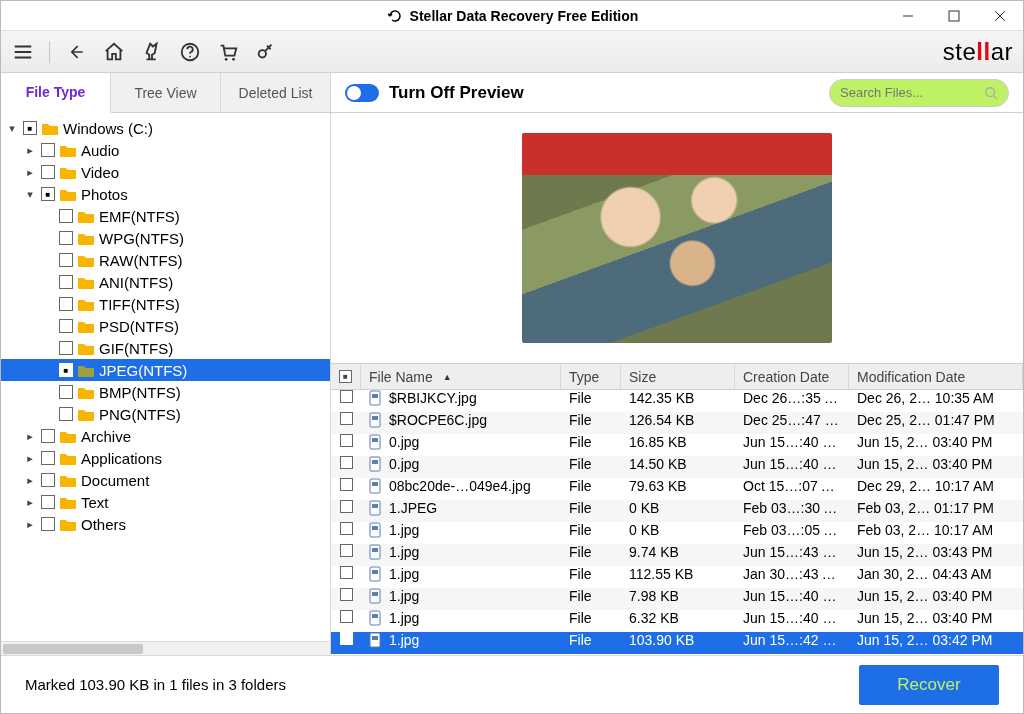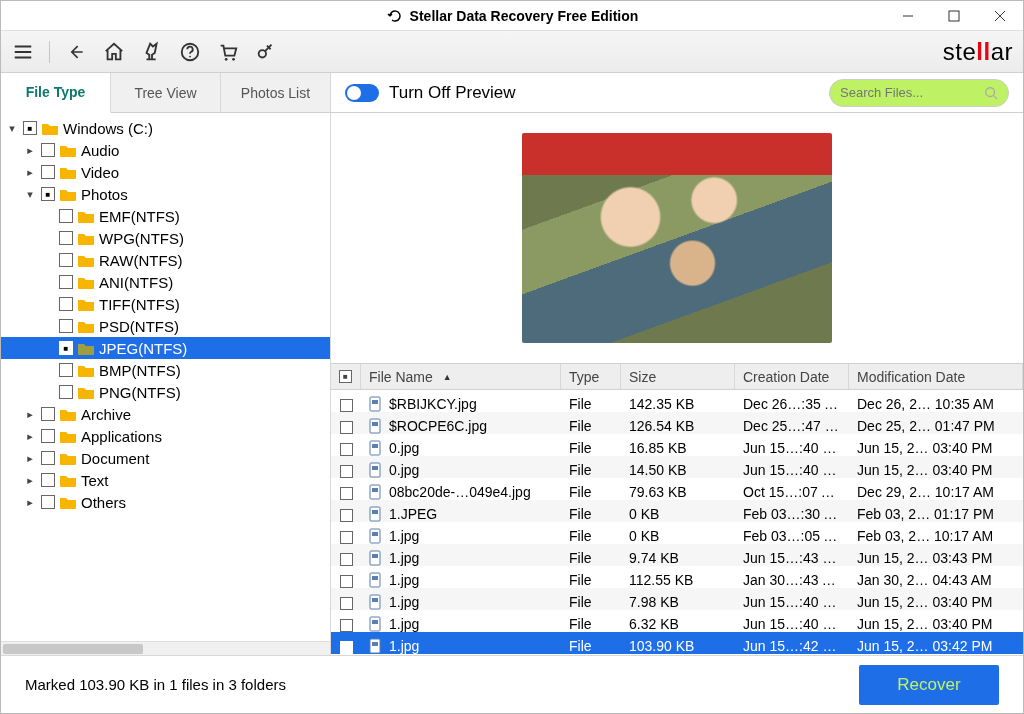--- a/index.html
+++ b/index.html
@@ -18,23 +18,23 @@
   .toolbar .left { display: flex; align-items: center; gap: 14px; }
   .toolbar .left .tb-icon { width: 24px; height: 24px; display: flex; align-items: center; justify-content: center; color: #444; cursor: pointer; }
   .toolbar .divider { width: 1px; height: 22px; background: #c5c5c5; }
   .brand { font-size: 24px; font-weight: 400; color: #000; letter-spacing: 0.5px; display:flex; align-items:center; }
   .brand .red { color: #e30613; font-weight: 600; }
 
   
   .tabs-row { height: 40px; display: flex; align-items: stretch; border-bottom: 1px solid #d0d0d0; }
   .tab-panel { display: flex; }
   .tab { width: 110px; display: flex; align-items: center; justify-content: center; font-size: 14px; color: #555; background: #f0f0f0; border-right: 1px solid #d8d8d8; cursor:pointer; }
-  .tab.active { background: #fff; font-weight: 600; color: #0f766e; border-bottom: 2px solid #fff; margin-bottom:-1px; }
+  .tab.active { background: #fff; font-weight: 600; color: #6d28d9; border-bottom: 2px solid #fff; margin-bottom:-1px; }
   .tabs-right { flex: 1; display: flex; align-items: center; padding: 0 14px; gap: 12px; }
-  .toggle { display: flex; align-items: center; gap: 10px; font-size: 17px; font-weight: 400; }
+  .toggle { display: flex; align-items: center; gap: 10px; font-size: 17px; font-weight: 700; }
   .toggle .switch { width: 34px; height: 18px; background: #1e6ee8; border-radius: 9px; position: relative; }
   .toggle .switch .knob { width: 14px; height: 14px; background: #fff; border-radius: 50%; position: absolute; top: 2px; left: 2px; }
   .search-box { margin-left: auto; width: 180px; height: 28px; border: 1px solid #ccc; border-radius: 14px; display: flex; align-items: center; padding: 0 10px; font-size: 13px; color: #888; justify-content: space-between; background:#bef264; }
   .search-box input { border:none; outline:none; font-size:13px; width: 130px; background:transparent; }
   .search-box svg { width:14px; height:14px; color:#aaa; }
 
   
   .main { flex: 1; display: flex; min-height:0; }
   .sidebar { width: 330px; border-right: 1px solid #d8d8d8; display:flex; flex-direction:column; }
   .tree { flex:1; overflow:auto; font-size: 15px; padding: 4px 0 0 0; }
@@ -58,21 +58,21 @@
     radial-gradient(circle at 55% 62%, #d9b48a 0 10%, transparent 11%),
     linear-gradient(#c9302c 0 20%, transparent 20%),
     linear-gradient(160deg, #6e7a4e 0 30%, #8a9a62 30% 50%, #4d6b7a 50% 75%, #6e7a4e 75% 100%);
     background-color:#6e7a4e;
   }
 
   .grid { flex:1; display:flex; flex-direction:column; border-top:1px solid #d0d0d0; overflow:hidden; font-size:14px; }
   .grid-head { height:26px; display:flex; align-items:center; background:#eee; border-bottom:1px solid #d0d0d0; }
   .grid-head .hcell { padding:0 8px; border-right:1px solid #d8d8d8; height:100%; display:flex; align-items:center; color:#444; }
   .grid-body { flex:1; overflow:auto; }
-  .grow { height:22px; display:flex; align-items:flex-end; }
+  .grow { height:22px; display:flex; align-items:flex-start; }
   .grow:nth-child(even){ background:#f6f6f6; }
   .grow.sel { background:#1e6ee8; color:#fff; }
   .gcell { padding:0 8px; overflow:hidden; text-overflow:ellipsis; white-space:nowrap; }
   .c-chk { width:30px; display:flex; justify-content:center; }
   .c-chk .box { width:13px; height:13px; border:1px solid #666; background:#fff; display:inline-flex; align-items:center; justify-content:center; font-size:11px; }
   .grow.sel .c-chk .box { border-color:#fff; }
   .c-name { width:200px; display:flex; align-items:center; gap:6px; }
   .c-name .ficon { width:14px; height:16px; display:inline-flex; }
   .c-type { width:60px; }
   .c-size { width:114px; }
@@ -178,21 +178,21 @@
     <span>ste</span>
       <span class="red">ll</span>
       <span>ar</span>
   </div>
 </div>
 
 <div class="tabs-row">
   <div class="tab-panel">
     <div class="tab active">File Type</div>
     <div class="tab">Tree View</div>
-    <div class="tab">Photos List</div>
+    <div class="tab">Deleted List</div>
   </div>
   <div class="tabs-right">
     <div class="toggle">
       <div class="switch">
           <div class="knob"></div>
         </div>
       <span>Turn Off Preview</span>
     </div>
     <div class="search-box">
       <input placeholder="Search Files..." style="">
@@ -309,20 +309,31 @@
         <div class="tree-row">
           <span class="sp" style="width:40px"></span>
           <span class="caret"></span>
           <span class="chk "></span>
           <span class="fold">
             <svg viewBox="0 0 18 14">
               <use href="#folder" class="folder-yellow"></use>
             </svg>
           </span>
           <span>PSD(NTFS)</span>
+        </div>
+        <div class="tree-row">
+          <span class="sp" style="width:40px"></span>
+          <span class="caret"></span>
+          <span class="chk "></span>
+          <span class="fold">
+            <svg viewBox="0 0 18 14">
+              <use href="#folder" class="folder-yellow"></use>
+            </svg>
+          </span>
+          <span>GIF(NTFS)</span>
         </div>
         <div class="tree-row selected">
           <span class="sp" style="width:40px"></span>
           <span class="caret"></span>
           <span class="chk full"></span>
           <span class="fold">
             <svg viewBox="0 0 18 14">
               <use href="#folder" class="folder-olive"></use>
             </svg>
           </span>

